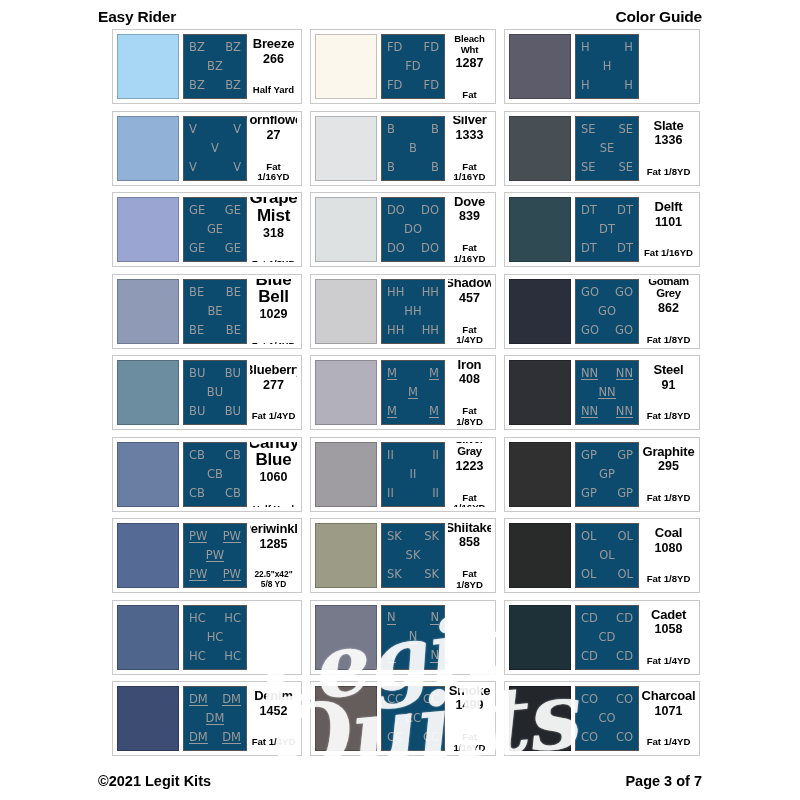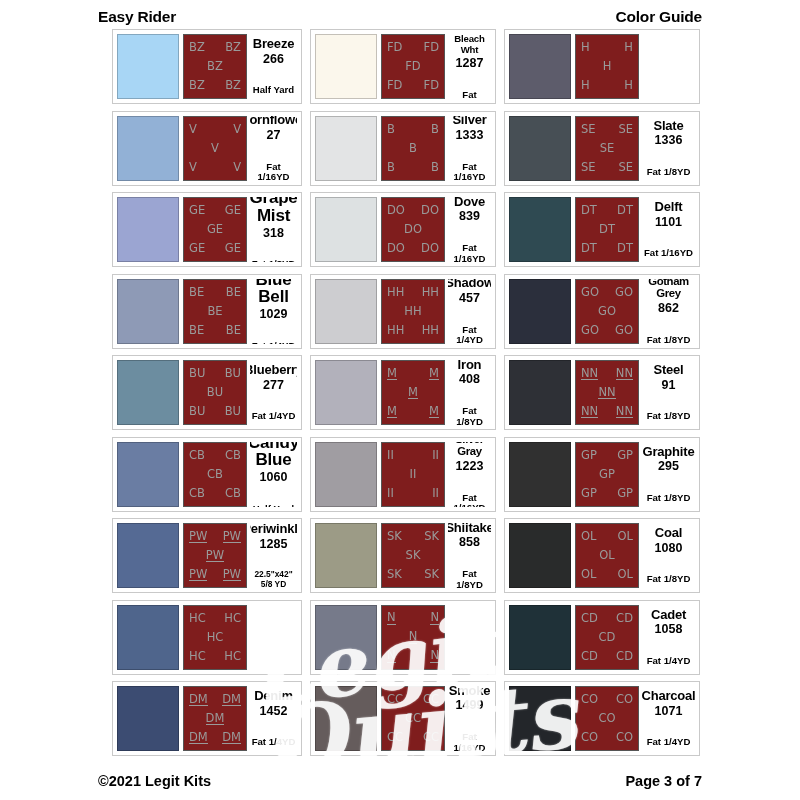--- a/index.html
+++ b/index.html
@@ -102,21 +102,21 @@
     box-sizing: border-box;
     position: relative;
   }
 
   .code-box {
     flex: 0 0 auto;
     width: 64px;
     margin-left: 4px;
     border: 1.6px solid #555555;
     box-sizing: border-box;
-    background: #7f1d1d;
+    background: #0c4a6e;
     position: relative;
     display: flex;
     flex-direction: column;
     justify-content: space-around;
     padding: 3px 2px;
   }
   .code-row {
     display: flex;
     justify-content: space-between;
     padding: 0 3px;

